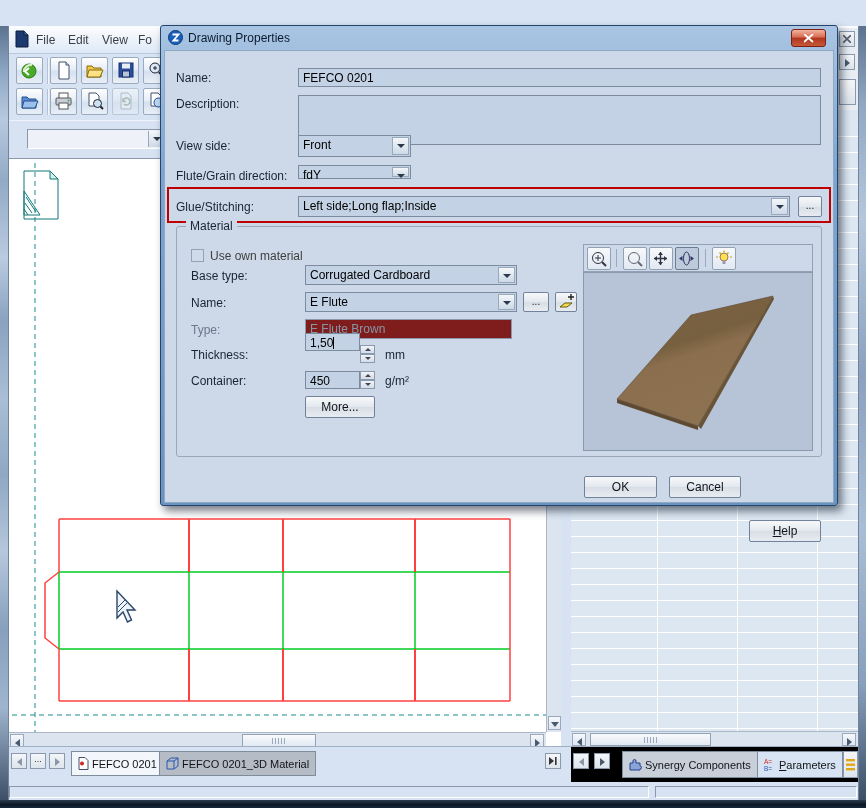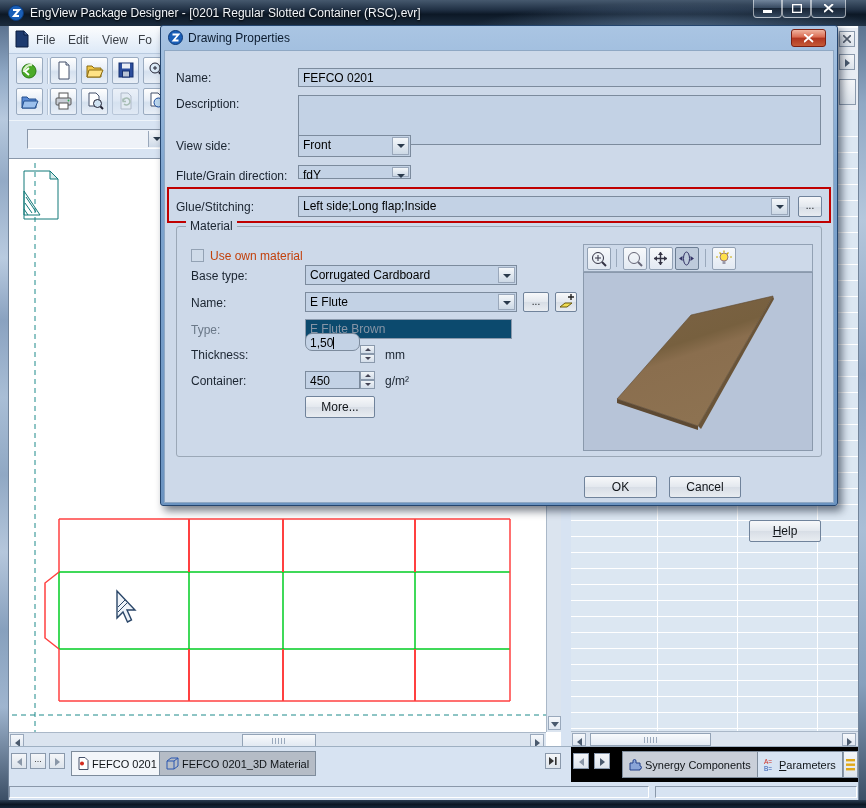--- a/index.html
+++ b/index.html
@@ -56,21 +56,21 @@
   #bbottom{left:0;top:800px;width:866px;height:8px;background:linear-gradient(180deg,#2b3d52,#0c1724 55%,#16273a);}
   
   #dialog{left:160px;top:25px;width:678px;height:481px;border:1px solid #24456e;border-radius:3px;
     background:linear-gradient(180deg,#aac5e3,#7fa5cf 30%,#6b93c0);box-shadow:4px 5px 9px rgba(8,18,36,.55);box-sizing:border-box;}
   #dlg-title{left:27px;top:5px;color:#0b1b2e;font-size:12px;}
   #dlg-close{left:630px;top:3px;width:35px;height:18px;border:1px solid #7c2013;border-radius:3px;
     background:linear-gradient(180deg,#f0b4a0 0%,#d96a50 45%,#b03520 50%,#c55a38 100%);box-sizing:border-box;}
   #dlg-client{left:3px;top:24px;width:670px;height:453px;background:#cdd9e9;border:1px solid #8fa8c4;box-sizing:border-box;}
   .lbl{color:#1a2430;white-space:nowrap;}
   .field{background:#c3d2e5;border:1px solid #7c8b9d;box-sizing:border-box;color:#000;padding:2px 0 0 4px;overflow:hidden;white-space:nowrap;}
-  .field.disabled{color:#8795a6;border-color:#8a99ac;background:#0c4a6e;}
+  .field.disabled{color:#8795a6;border-color:#8a99ac;background:#7f1d1d;}
   .combo{background:#c3d2e5;border:1px solid #7c8b9d;box-sizing:border-box;color:#000;}
   .combo .cval{position:absolute;left:4px;top:2px;white-space:nowrap;}
   .combo .cbtn{position:absolute;right:1px;top:1px;bottom:1px;width:17px;background:linear-gradient(180deg,#f4f7fa,#cdd9e6);border:1px solid #9aa8bb;box-sizing:border-box;}
   .pbtn{border:1px solid #70839b;border-radius:2px;background:linear-gradient(180deg,#f7f8fa,#e3e8ee 50%,#d8dee6 52%,#e8ecf1);box-sizing:border-box;text-align:center;color:#101418;}
   .groupbox{border:1px solid #9ba8b7;border-radius:3px;box-sizing:border-box;}
   .grouplabel{position:absolute;top:-8px;left:9px;background:#cdd9e9;padding:0 4px;color:#1a2430;}
   .spin{width:15px;}
   .spinb{height:9px;background:linear-gradient(180deg,#f0f4f8,#d3dde9);border:1px solid #8a99ac;box-sizing:border-box;}
   .cb{width:13px;height:13px;border:1px solid #93a2b4;background:#cfdbe9;box-sizing:border-box;}
   #redrect{left:2px;top:136px;width:664px;height:36px;border:2px solid #c00000;box-sizing:border-box;}
@@ -79,42 +79,20 @@
   .ptbtn svg{display:block;margin:2px auto 0;}
   .ulf{display:inline-block;}
   .ulf::first-letter{text-decoration:underline;}
   .caret{display:inline-block;width:1px;height:12px;background:#000;vertical-align:-2px;}
 </style>
 </head>
 <body>
 
 <div id="win">
 
-  <div id="titlebar" class="abs">
-    <svg class="abs" style="left:8px;top:5px;" width="16" height="16">
-      <circle cx="8" cy="8" r="7.5" fill="#1a5fb8" stroke="#0c3a78"></circle>
-      <path d="M5,5 L11,5 L6,11 L11,11" stroke="#fff" stroke-width="2" fill="none"></path>
-    </svg>
-    <span id="win-title" class="abs">EngView Package Designer - [0201 Regular Slotted Container (RSC).evr]</span>
-    <div id="btn-min" class="abs capbtn">
-        <svg width="10" height="9">
-          <rect x="0" y="6" width="9" height="3" fill="#fff"></rect>
-        </svg>
-      </div>
-    <div id="btn-max" class="abs capbtn">
-        <svg width="10" height="9">
-          <rect x="0.5" y="0.5" width="9" height="8" fill="none" stroke="#fff" stroke-width="1.6"></rect>
-        </svg>
-      </div>
-    <div id="btn-close-main" class="abs capbtn">
-        <svg width="10" height="9">
-          <path d="M0,0 L9,8 M9,0 L0,8" stroke="#fff" stroke-width="1.8"></path>
-        </svg>
-      </div>
-  </div>
 
   <div id="menubar" class="abs">
     <svg class="abs" style="left:4px;top:4px;" width="18" height="18">
       <path d="M3,1 L11,1 L15,5 L15,17 L3,17 Z" fill="#1d3a6e" stroke="#0b1d3e"></path>
       <path d="M11,1 L11,5 L15,5" fill="#4a6aa0" stroke="#0b1d3e"></path>
     </svg>
     <span class="abs menu-item" style="left:27px;">File</span>
     <span class="abs menu-item" style="left:59px;">Edit</span>
     <span class="abs menu-item" style="left:93px;">View</span>
     <span class="abs menu-item" style="left:129px;">Fo</span>
@@ -378,21 +356,21 @@
         <div class="cbtn">
             <div class="arr-d"></div>
           </div>
       </div>
       <div class="abs pbtn" style="left:633px;top:145px;width:24px;height:21px;font-size:10px;line-height:18px;">...</div>
       <div id="redrect" class="abs" style="border-color: rgb(192, 0, 0);"></div>
 
       <div class="abs groupbox" style="left:11px;top:175px;width:646px;height:231px;">
         <span class="grouplabel">Material</span>
         <div class="abs cb" style="left:14px;top:22px;"></div>
-        <span class="abs lbl" style="left:33px;top:22px;color:#c2410c;">Use own material</span>
+        <span class="abs lbl" style="left:33px;top:22px;color:#404040;">Use own material</span>
         <span class="abs lbl" style="left:14px;top:42px;">Base type:</span>
         <div class="abs combo" style="left:128px;top:38px;width:212px;height:20px;">
           <span class="cval">Corrugated Cardboard</span>
           <div class="cbtn">
               <div class="arr-d"></div>
             </div>
         </div>
         <span class="abs lbl" style="left:14px;top:69px;">Name:</span>
         <div class="abs combo" style="left:128px;top:65px;width:212px;height:20px;">
           <span class="cval">E Flute</span>
@@ -403,21 +381,21 @@
         <div class="abs pbtn" style="left:346px;top:65px;width:26px;height:20px;font-size:10px;line-height:17px;">...</div>
         <div class="abs pbtn" style="left:378px;top:65px;width:22px;height:20px;">
           <svg width="16" height="16" style="margin-top:1px;">
               <path d="M2,13 l5,-4 h7 l-5,4 Z" fill="#f0dc50" stroke="#6a5a10"></path>
               <path d="M10,3 h6 M13,0 v6" stroke="#222" stroke-width="1.4"></path>
             </svg>
         </div>
         <span class="abs lbl" style="left:14px;top:96px;color:#6a7888;">Type:</span>
         <div class="abs field disabled" style="left:128px;top:92px;width:207px;height:20px;"><span>E Flute Brown</span></div>
         <span class="abs lbl" style="left:14px;top:121px;">Thickness:</span>
-        <div class="abs field" style="left:128px;top:106px;width:55px;height:18px;border-radius:7px;"><span>1,50</span><span class="caret"></span></div>
+        <div class="abs field" style="left:128px;top:106px;width:55px;height:18px;"><span>1,50</span><span class="caret"></span></div>
         <div class="abs spin" style="left:183px;top:118px;">
           <div class="spinb">
               <div class="tri" style="margin:2px auto;border-left:3px solid transparent;border-right:3px solid transparent;border-bottom:3px solid #445;width:0;"></div>
             </div>
           <div class="spinb">
               <div class="tri" style="margin:2px auto;border-left:3px solid transparent;border-right:3px solid transparent;border-top:3px solid #445;width:0;"></div>
             </div>
         </div>
         <span class="abs lbl" style="left:208px;top:121px;">mm</span>
         <span class="abs lbl" style="left:14px;top:147px;">Container:</span>

